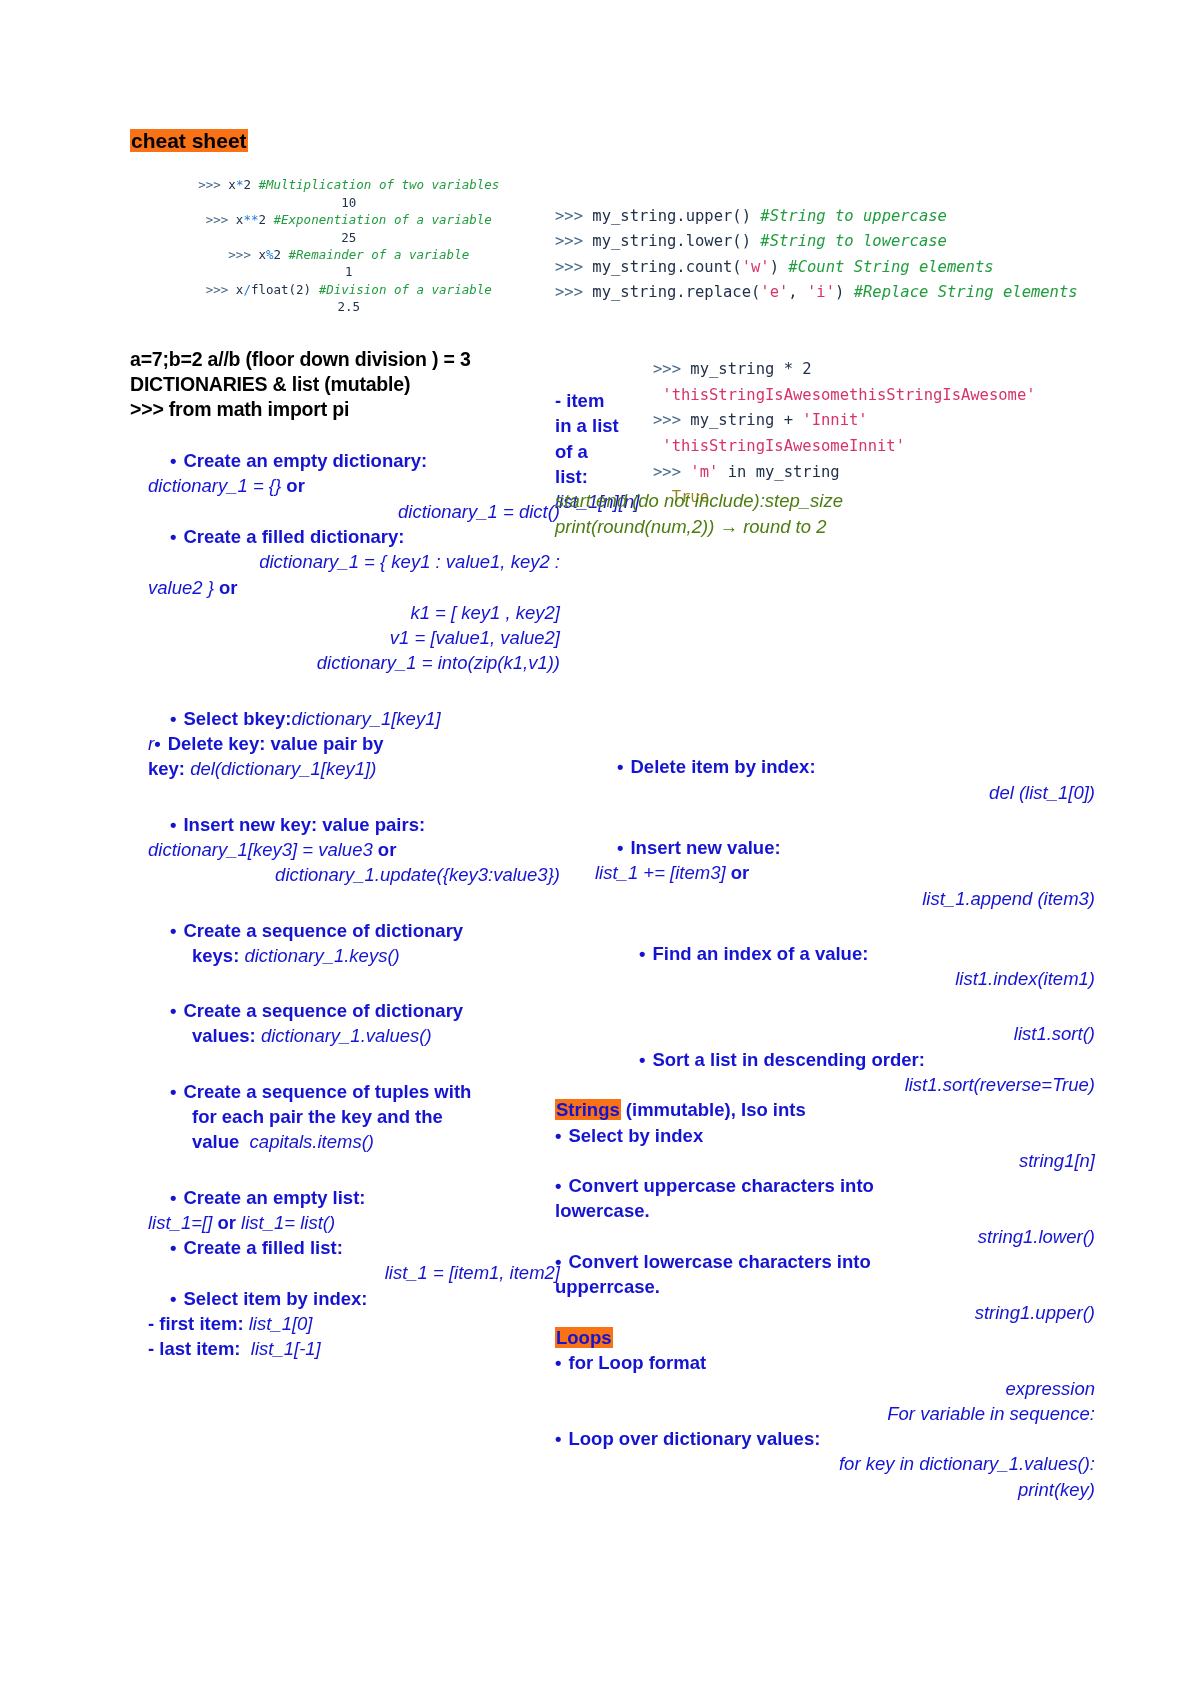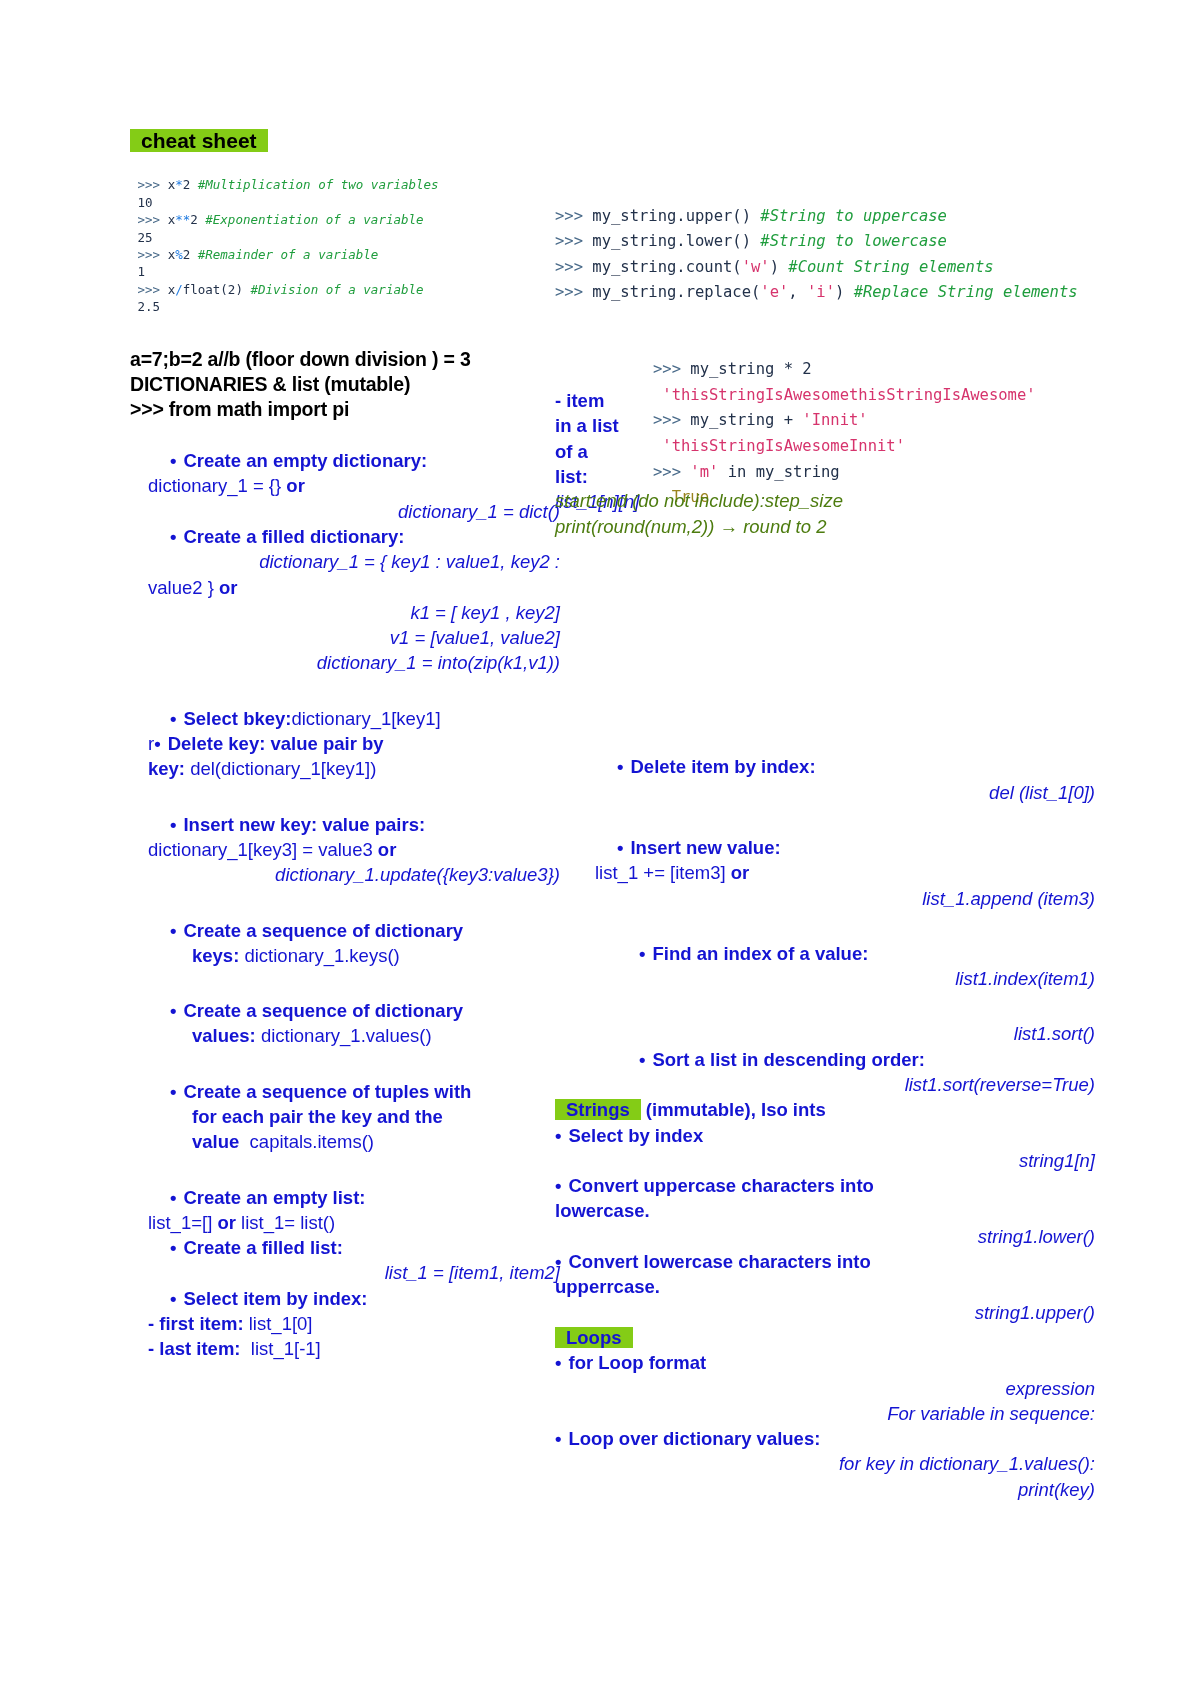--- a/index.html
+++ b/index.html
@@ -44,40 +44,40 @@
     color: #22314a;
   }
   .prompt   { color: #4a6b8a; }
   .op       { color: #1f7ae0; }
   .comment  { color: #1f9d3d; font-style: italic; }
   .str      { color: #d6336c; }
   .boolean  { color: #9a8420; }
   .plainnum { color: #22314a; }
 
   .hl {
-    background: #84cc16;
-    padding: 0 11px;
+    background: #f97316;
+    padding: 0 1px;
   }
 
   .hdr-black {
     font-size: 19.5px;
     font-weight: bold;
     color: #000000;
     line-height: 25px;
     letter-spacing: -0.2px;
   }
   .title-black {
     font-size: 21px;
     font-weight: bold;
     color: #000000;
     line-height: 26px;
   }
 
   .b      { font-weight: bold; }
-  .i      { }
+  .i      { font-style: italic; }
 
   .line {
     font-size: 18.5px;
     line-height: 25.3px;
     color: #1414d2;
     white-space: pre-wrap;
   }
   .line.bold   { font-weight: bold; }
   .line.ital   { font-style: italic; text-align: right; }
 
@@ -121,21 +121,21 @@
 </style>
 </head>
 <body>
 
 <div class="page">
 
   <div class="col left-col">
 
     <div class="title-black"><span class="hl">cheat sheet</span></div>
 
-    <div class="mono" style="margin-top:5px;">
+    <div class="mono" style="margin-top:5px;text-align:center;">
 <span> <span class="prompt">&gt;&gt;&gt;</span> x<span class="op">*</span>2 <span class="comment">#Multiplication of two variables</span></span>
 <span> 10</span>
 <span> <span class="prompt">&gt;&gt;&gt;</span> x<span class="op">**</span>2 <span class="comment">#Exponentiation of a variable</span></span>
 <span> 25</span>
 <span> <span class="prompt">&gt;&gt;&gt;</span> x<span class="op">%</span>2 <span class="comment">#Remainder of a variable</span></span>
 <span> 1</span>
 <span> <span class="prompt">&gt;&gt;&gt;</span> x<span class="op">/</span>float(2) <span class="comment">#Division of a variable</span></span>
 <span> 2.5</span>
     </div>
 

